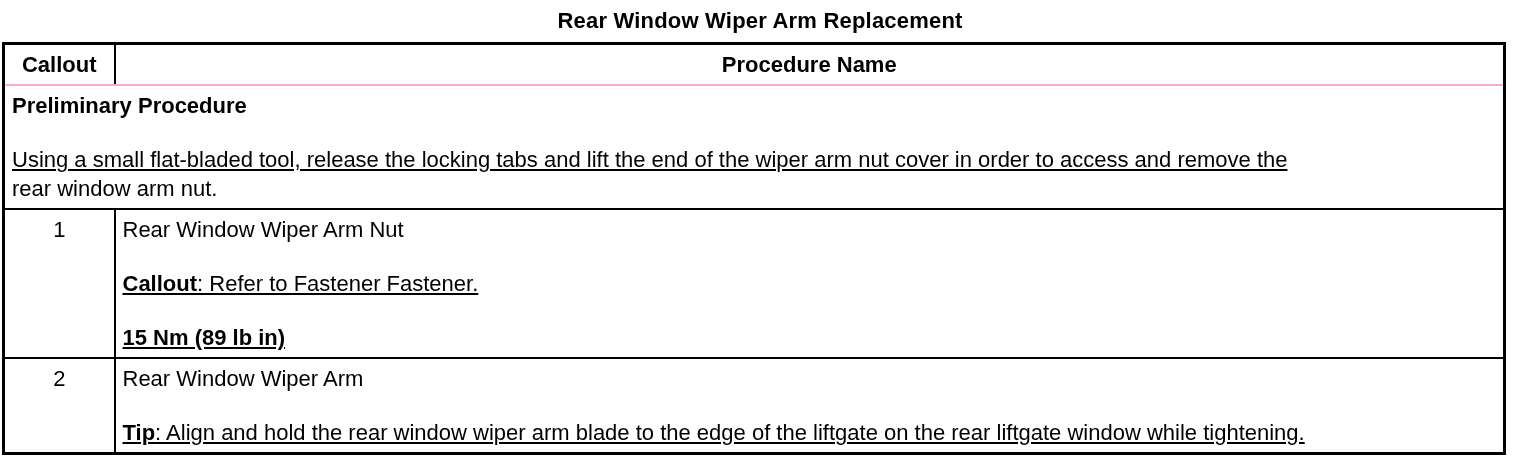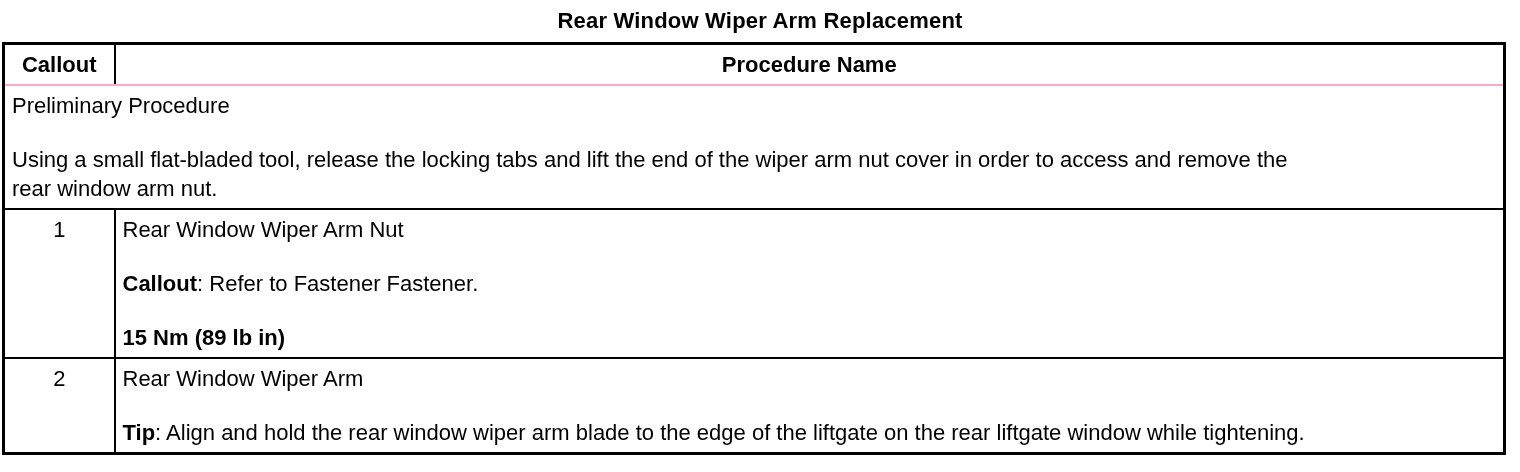--- a/index.html
+++ b/index.html
@@ -42,22 +42,22 @@
   
   table.spec { border: 3px solid #000000; }
   table.spec tr.header-row th { border-bottom: 2px solid #f9a8d4; }
   th.callout-h, th.component-h {
     font-weight: bold;
     text-align: center;
     padding-top: 5px;
     padding-bottom: 6px;
   }
   td.prelim-cell { padding: 6px 7px; }
-  .prelim-heading { font-weight: normal; }
-  .para-gap { margin-top: 25px; }
+  .prelim-heading { font-weight: bold; }
+  .para-gap { margin-top: 25px; text-decoration: underline; }
   td.callout-cell {
     text-align: center;
     vertical-align: middle;
     padding: 0;
   }
   td.component-cell { padding: 6px 7px; margin-top: 23px; }
   .bold { font-weight: bold; }
 </style>
 </head>
 <body>

